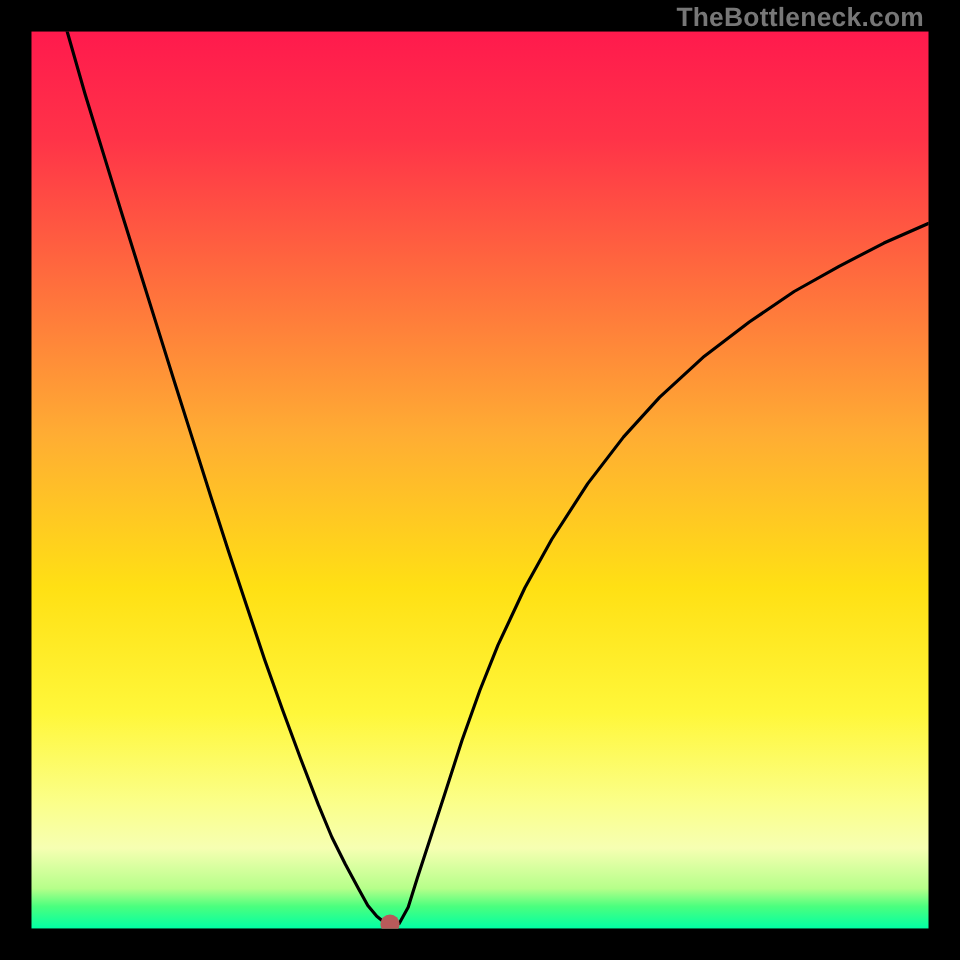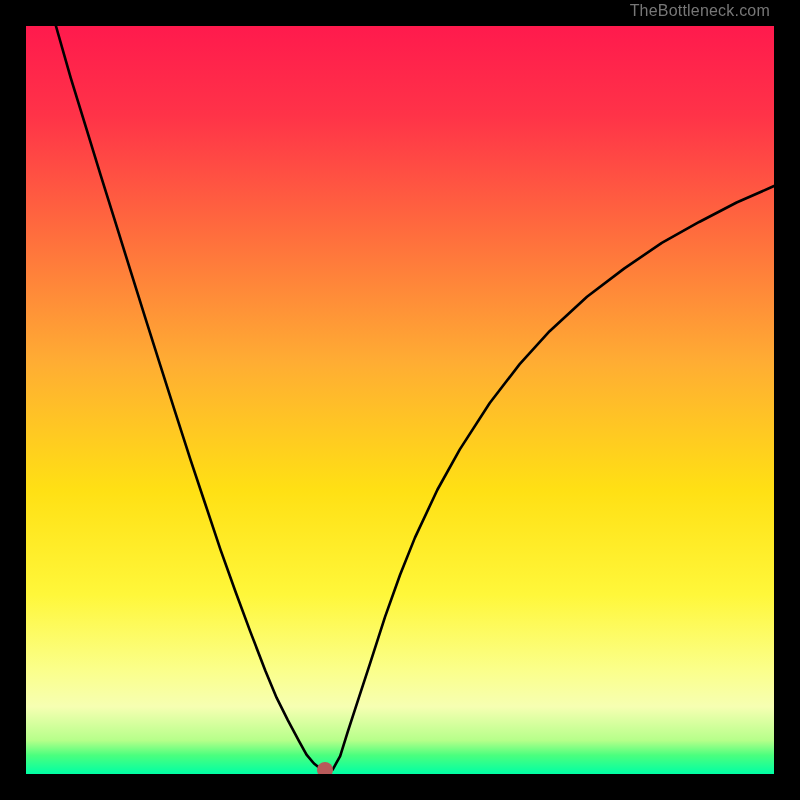--- a/index.html
+++ b/index.html
@@ -26,22 +26,22 @@
     overflow: hidden;
   }
   .gradient-bg {
     position: absolute;
     inset: 0;
   }
   .watermark {
     position: absolute;
     top: 2px;
     right: 30px;
-    font-size: 16px;
-    font-weight: 400;
+    font-size: 22px;
+    font-weight: 700;
     color: #777;
     letter-spacing: 0.2px;
     user-select: none;
   }
   svg.curve {
     position: absolute;
     inset: 0;
   }
   .marker {
     position: absolute;

